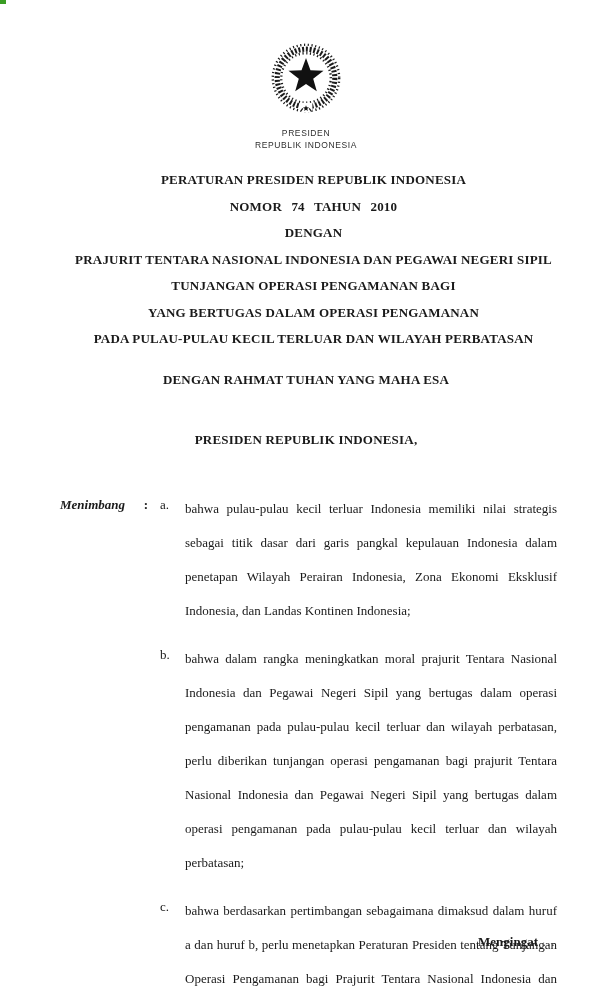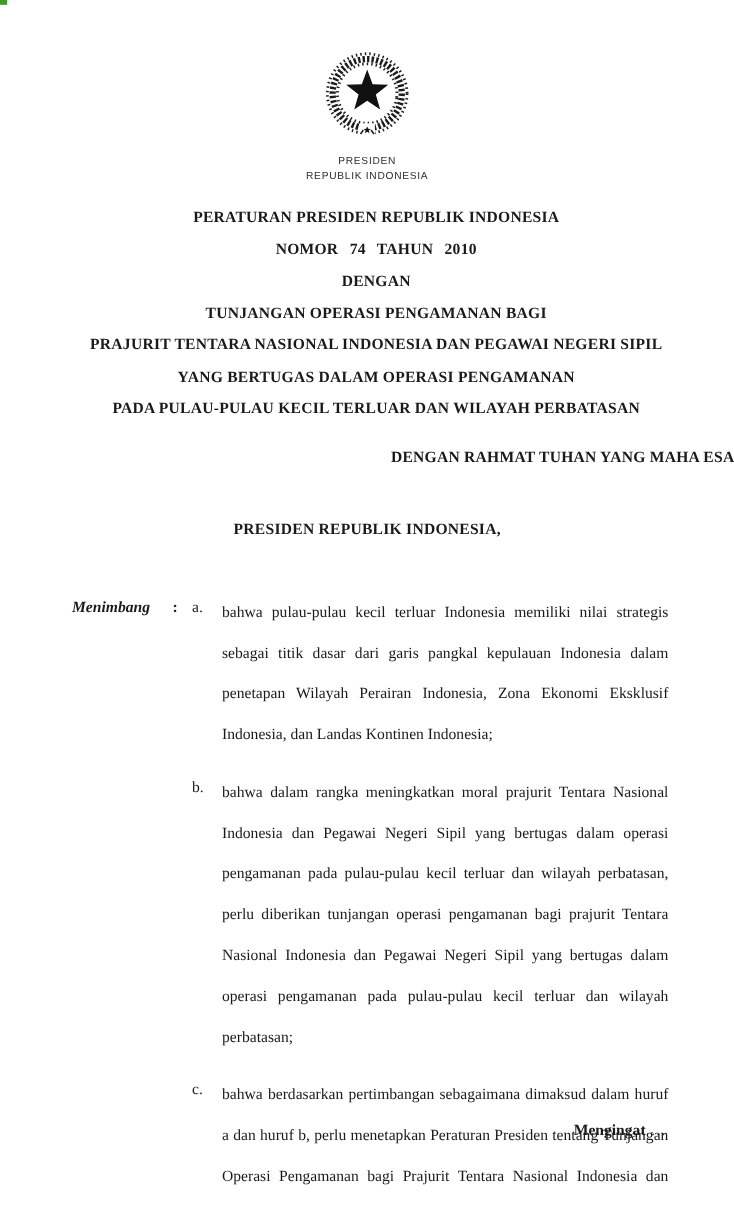--- a/index.html
+++ b/index.html
@@ -42,21 +42,21 @@
     text-align: center;
     font-weight: bold;
     font-size: 13px;
     letter-spacing: 0.2px;
     margin-left: 15px;
   }
   .title-block .t { line-height: 26.5px; }
   .title-block .t.spaced { word-spacing: 6px; }
   .invocation {
     margin-top: 19px;
-    text-align: right;
+    text-align: center;
     font-weight: bold;
     font-size: 13px;
     letter-spacing: 0.2px;
   }
   .authority {
     margin-top: 44px;
     text-align: center;
     font-weight: bold;
     font-size: 13px;
     letter-spacing: 0.2px;
@@ -117,22 +117,22 @@
     <div class="seal-caption">
       <div>PRESIDEN</div>
       <div>REPUBLIK INDONESIA</div>
     </div>
   </header>
 
   <section class="title-block">
     <div class="t">PERATURAN PRESIDEN REPUBLIK INDONESIA</div>
     <div class="t spaced">NOMOR 74 TAHUN 2010</div>
     <div class="t">DENGAN</div>
+    <div class="t">PRAJURIT TENTARA NASIONAL INDONESIA DAN PEGAWAI NEGERI SIPIL</div>
     <div class="t">TUNJANGAN OPERASI PENGAMANAN BAGI</div>
-    <div class="t">PRAJURIT TENTARA NASIONAL INDONESIA DAN PEGAWAI NEGERI SIPIL</div>
     <div class="t">YANG BERTUGAS DALAM OPERASI PENGAMANAN</div>
     <div class="t">PADA PULAU-PULAU KECIL TERLUAR DAN WILAYAH PERBATASAN</div>
   </section>
 
   <div class="invocation">DENGAN RAHMAT TUHAN YANG MAHA ESA</div>
 
   <div class="authority">PRESIDEN REPUBLIK INDONESIA,</div>
 
   <section class="considerations">
     <div class="c-label-col">

